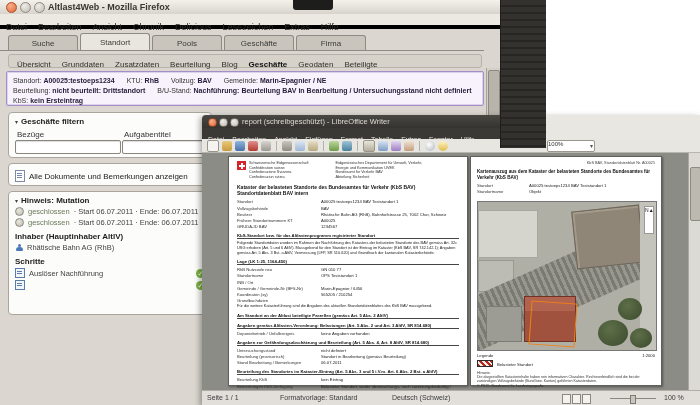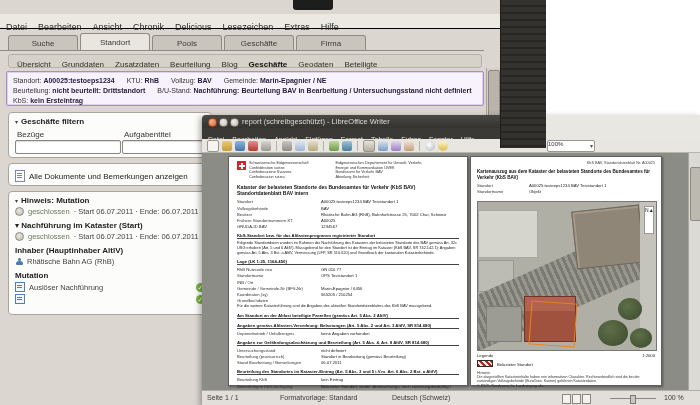--- a/index.html
+++ b/index.html
@@ -7,21 +7,21 @@
        font-family:"Liberation Sans","DejaVu Sans",sans-serif;-webkit-font-smoothing:antialiased;}
   .abs{position:absolute;}
   
   #ff{left:0;top:0;width:500px;height:405px;background:#dbd7d0;z-index:1;border-right:1px solid #8f8b83;}
   #ff-title{left:0;top:0;width:100%;height:14px;background:linear-gradient(#f4f1eb,#d8d4cd);border-bottom:1px solid #b3afa7;}
   .wbtn{width:9px;height:9px;border-radius:50%;position:absolute;top:2px;}
   .wbtn.close{background:radial-gradient(circle at 35% 30%,#f7b08a,#e0663a);border:1px solid #b14f28;}
   .wbtn.gray{background:radial-gradient(circle at 35% 30%,#efece6,#c2beb6);border:1px solid #8f8b83;}
   #ff-title .t{position:absolute;left:48px;top:2px;font-size:9px;font-weight:bold;color:#3a3733;}
   #ff-badge{left:293px;top:0;width:40px;height:10px;background:#1d1d1b;border-radius:0 0 3px 3px;}
-  #ff-menu{left:0;top:14px;width:100%;height:15px;background:#ece9e3;border-bottom:1px solid #000000;padding:2px 0 0 6px;box-sizing:border-box;}
+  #ff-menu{left:0;top:14px;width:100%;height:15px;background:#ece9e3;border-bottom:4px solid #000000;padding:2px 0 0 6px;box-sizing:border-box;}
   #ff-menu span{font-size:9px;color:#2b2b28;margin-right:11px;}
   #ff-tabs{left:0;top:33px;width:100%;height:18px;}
   .fftab{position:absolute;top:2px;width:70px;height:15px;background:#c9c5bd;border:1px solid #8f8b83;border-bottom:none;border-radius:3px 3px 0 0;
          font-size:8px;color:#3a3a36;text-align:center;line-height:15px;box-sizing:border-box;}
   .fftab.active{background:#e9e6e0;top:0;height:17px;line-height:18px;z-index:2;}
   #ff-tabline{left:0;top:50px;width:484px;height:0;border-top:1px solid #8f8b83;}
   #ff-subnav{left:8px;top:54px;width:474px;height:14px;background:#d6d2ca;border:1px solid #b6b2aa;border-radius:3px;
              padding:0 0 0 8px;box-sizing:border-box;line-height:13px;}
   #ff-subnav span{font-size:8px;color:#2e2e2a;margin-right:11px;}
   #ff-subnav span.bold{font-weight:bold;color:#111;}
@@ -103,20 +103,26 @@
   .legrow{position:absolute;left:6px;top:196px;width:178px;display:flex;justify-content:space-between;font-size:4.2px;color:#222;}
   #swatch{position:absolute;left:6px;top:203px;width:16px;height:7px;border:1.5px solid #2a2a2a;box-sizing:border-box;
           background:repeating-linear-gradient(45deg,#b1281c 0 2px,#f4e9e7 2px 4px);}
   #legtext{position:absolute;left:26px;top:205px;font-size:4.2px;color:#222;}
   .hint{position:absolute;left:6px;width:178px;font-size:3.6px;line-height:4.3px;color:#333;}
 </style>
 </head>
 <body>
 
 <div id="ff" class="abs">
+  <div id="ff-title" class="abs">
+    <span class="wbtn close" style="left:6px"></span>
+    <span class="wbtn gray" style="left:20px"></span>
+    <span class="wbtn gray" style="left:34px"></span>
+    <span class="t">Altlast4Web - Mozilla Firefox</span>
+  </div>
   <div id="ff-badge" class="abs"></div>
   <div id="ff-menu" class="abs">
     <span style="">Datei</span><span style="">Bearbeiten</span><span style="">Ansicht</span><span style="">Chronik</span><span style="">Delicious</span><span style="">Lesezeichen</span><span style="">Extras</span><span style="">Hilfe</span>
   </div>
   <div id="ff-tabs" class="abs">
       <div class="fftab" style="left: 8px;">Suche</div>
       <div class="fftab active" style="left: 80px;">Standort</div>
       <div class="fftab" style="left: 152px;">Pools</div>
       <div class="fftab" style="left: 224px;">Geschäfte</div>
       <div class="fftab" style="left: 296px; text-align: center;">Firma</div>
@@ -156,32 +162,31 @@
     </div>
   </div>
 
   <div id="ff-kat" class="ffbox abs">
     <div class="boxhead"><span class="tri">▾</span><span>Hinweis: Mutation</span></div>
     <div class="krow">
       <span class="lockicon"></span>
       <span class="state">geschlossen</span>
       <span>· Start 06.07.2011 · Ende: 06.07.2011</span>
     </div>
-    <div class="ksub">▾ <span>Nachführung im Kataster (Start)</span></div>
     <div class="krow">
       <span class="lockicon"></span>
       <span class="state">geschlossen</span>
       <span>· Start 06.07.2011 · Ende: 06.07.2011</span>
     </div>
     <div class="ksub">Inhaber (Hauptinhaber AltlV)</div>
     <div class="krow">
       <span class="personicon"></span>
       <span>Rhätische Bahn AG (RhB)</span>
     </div>
-    <div class="ksub">Mutation</div>
+    <div class="ksub">Schritte</div>
     <div class="krow" style="">
       <span class="formicon"></span>
       <span>Auslöser Nachführung</span>
       <span class="chk">✓</span>
     </div>
       <div class="krow" style="">
       <span class="formicon"></span>
       <span class="chk">✓</span>
     </div>
   </div>

